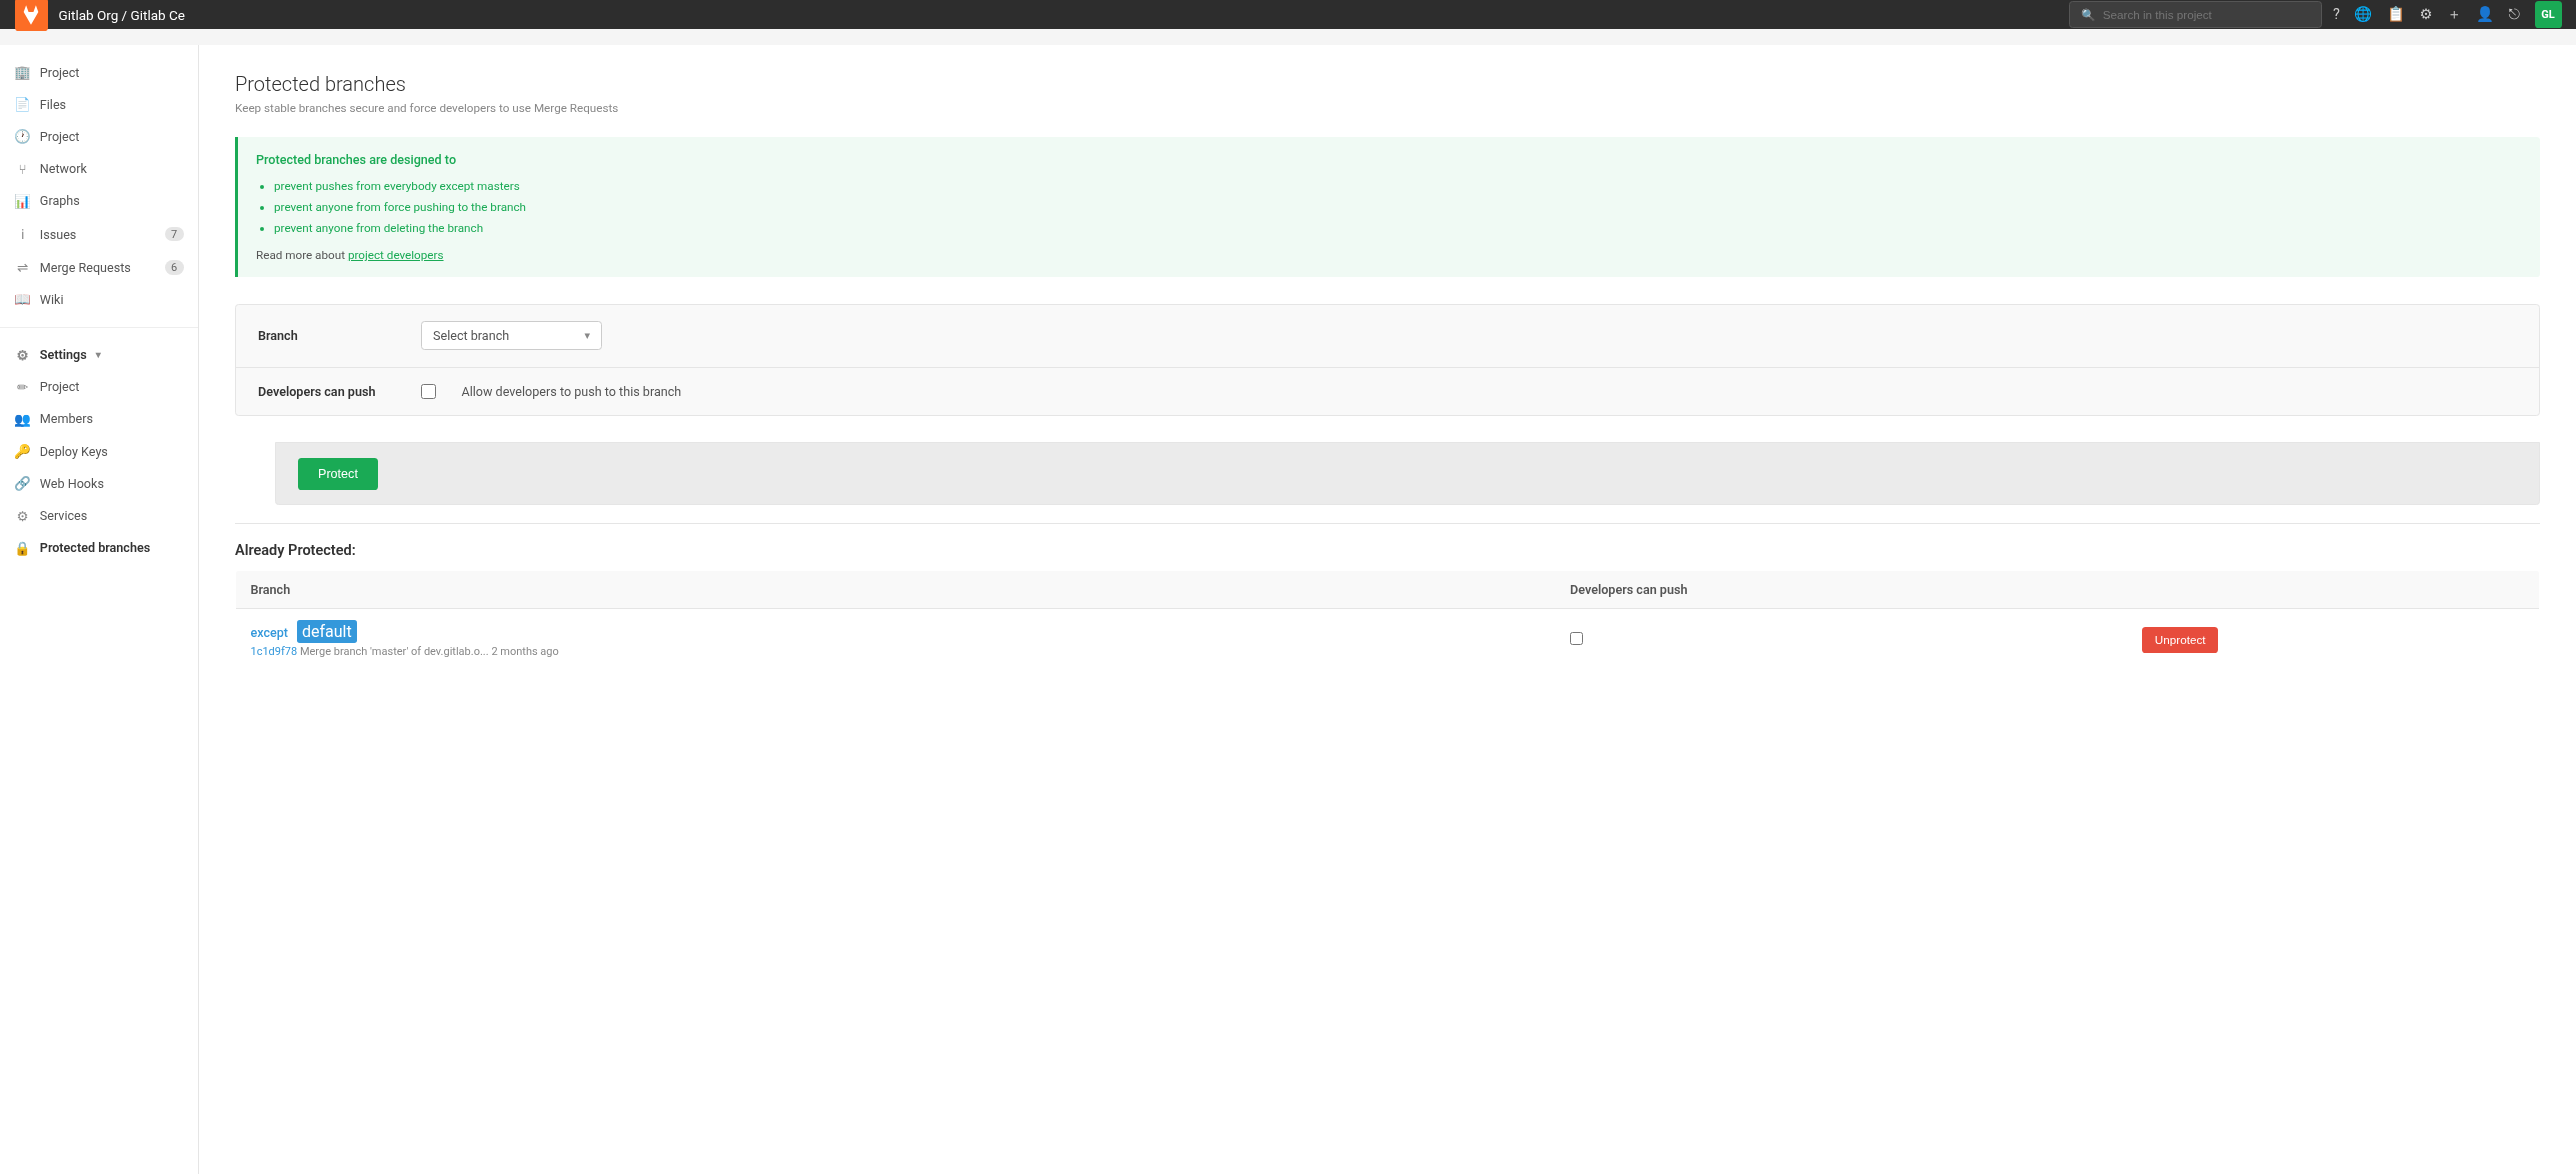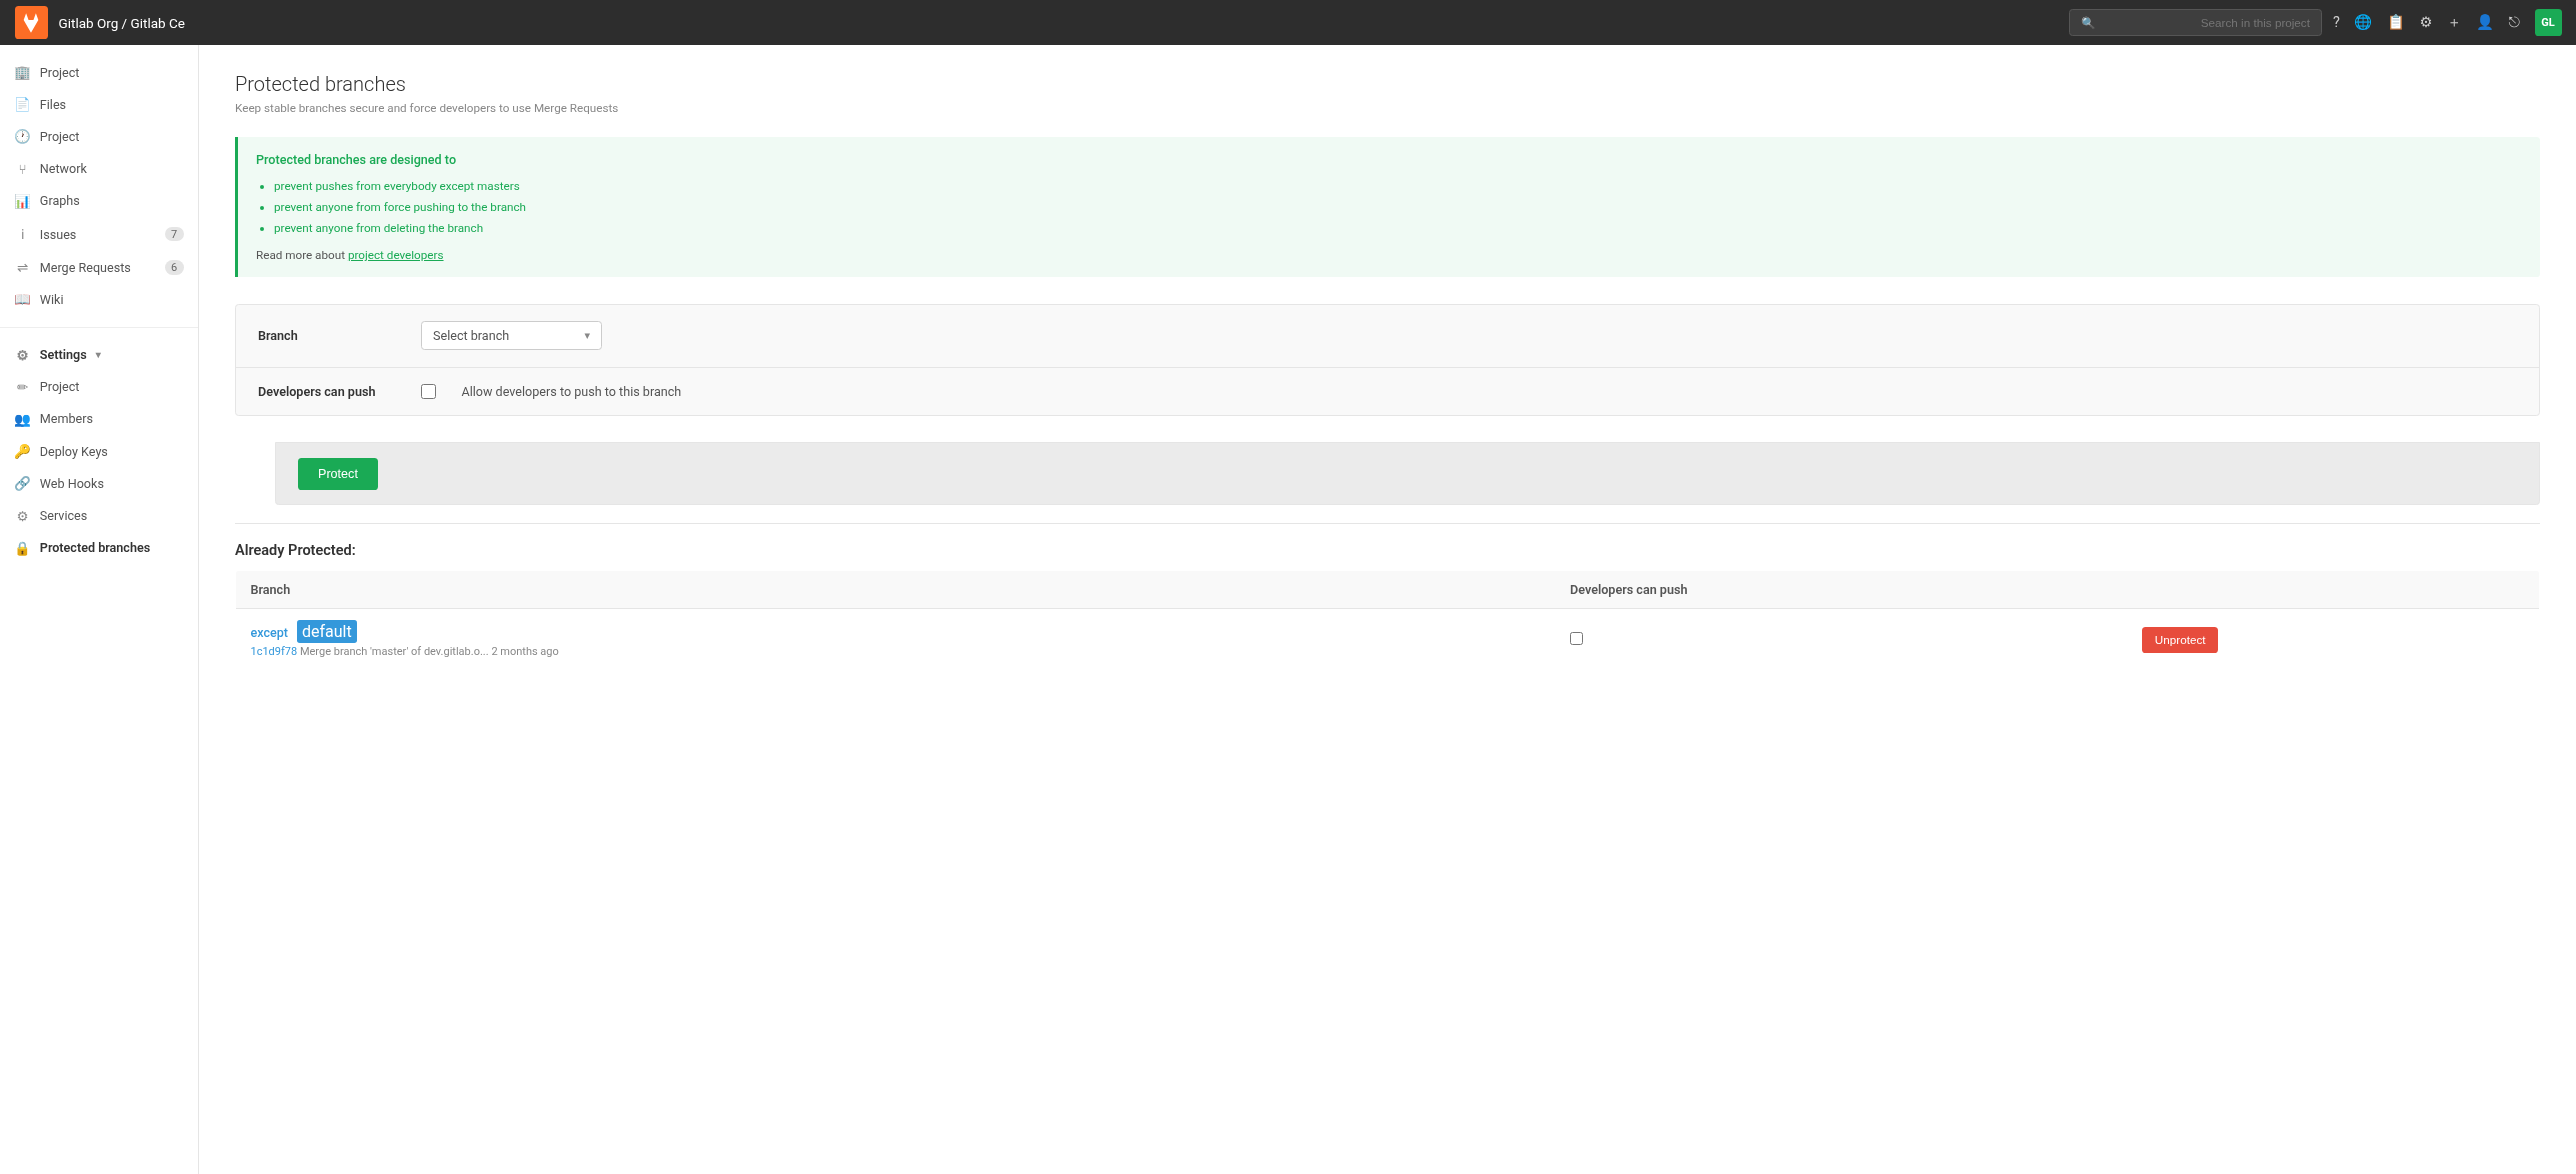--- a/index.html
+++ b/index.html
@@ -1,21 +1,21 @@
 <!DOCTYPE html>
 <html style="font-size:14.5px"><head>
   <meta charset="utf-8">
   <style>
     * { box-sizing: border-box; margin: 0; padding: 0; }
     body { font-family: -apple-system, BlinkMacSystemFont, 'Segoe UI', Roboto, sans-serif; font-size: 12.6px; color: #333; background: #f5f5f5; }
 
     
     .topnav {
       background: #2d2d2d;
-      height: 45px;
+      height: 29px;
       display: flex;
       align-items: center;
       padding: 0 14.5px;
       gap: 11px;
       position: fixed; top: 0; left: 0; right: 0; z-index: 100;
     }
     .topnav-logo {
       width: 33px; height: 33px;
       background: #fc6d26;
       border-radius: 3.6px;
@@ -41,21 +41,20 @@
       align-items: center;
       gap: 7.2px;
     }
     .topnav-search input {
       background: transparent;
       border: none;
       outline: none;
       color: #ccc;
       font-size: 11.7px;
       width: 100%;
-      text-align: right;
     }
     .topnav-icons {
       display: flex;
       align-items: center;
       gap: 14.5px;
       color: #ccc;
     }
     .topnav-icon { cursor: pointer; font-size: 14.5px; color: #ccc; }
     .topnav-avatar {
       width: 27px; height: 27px;

